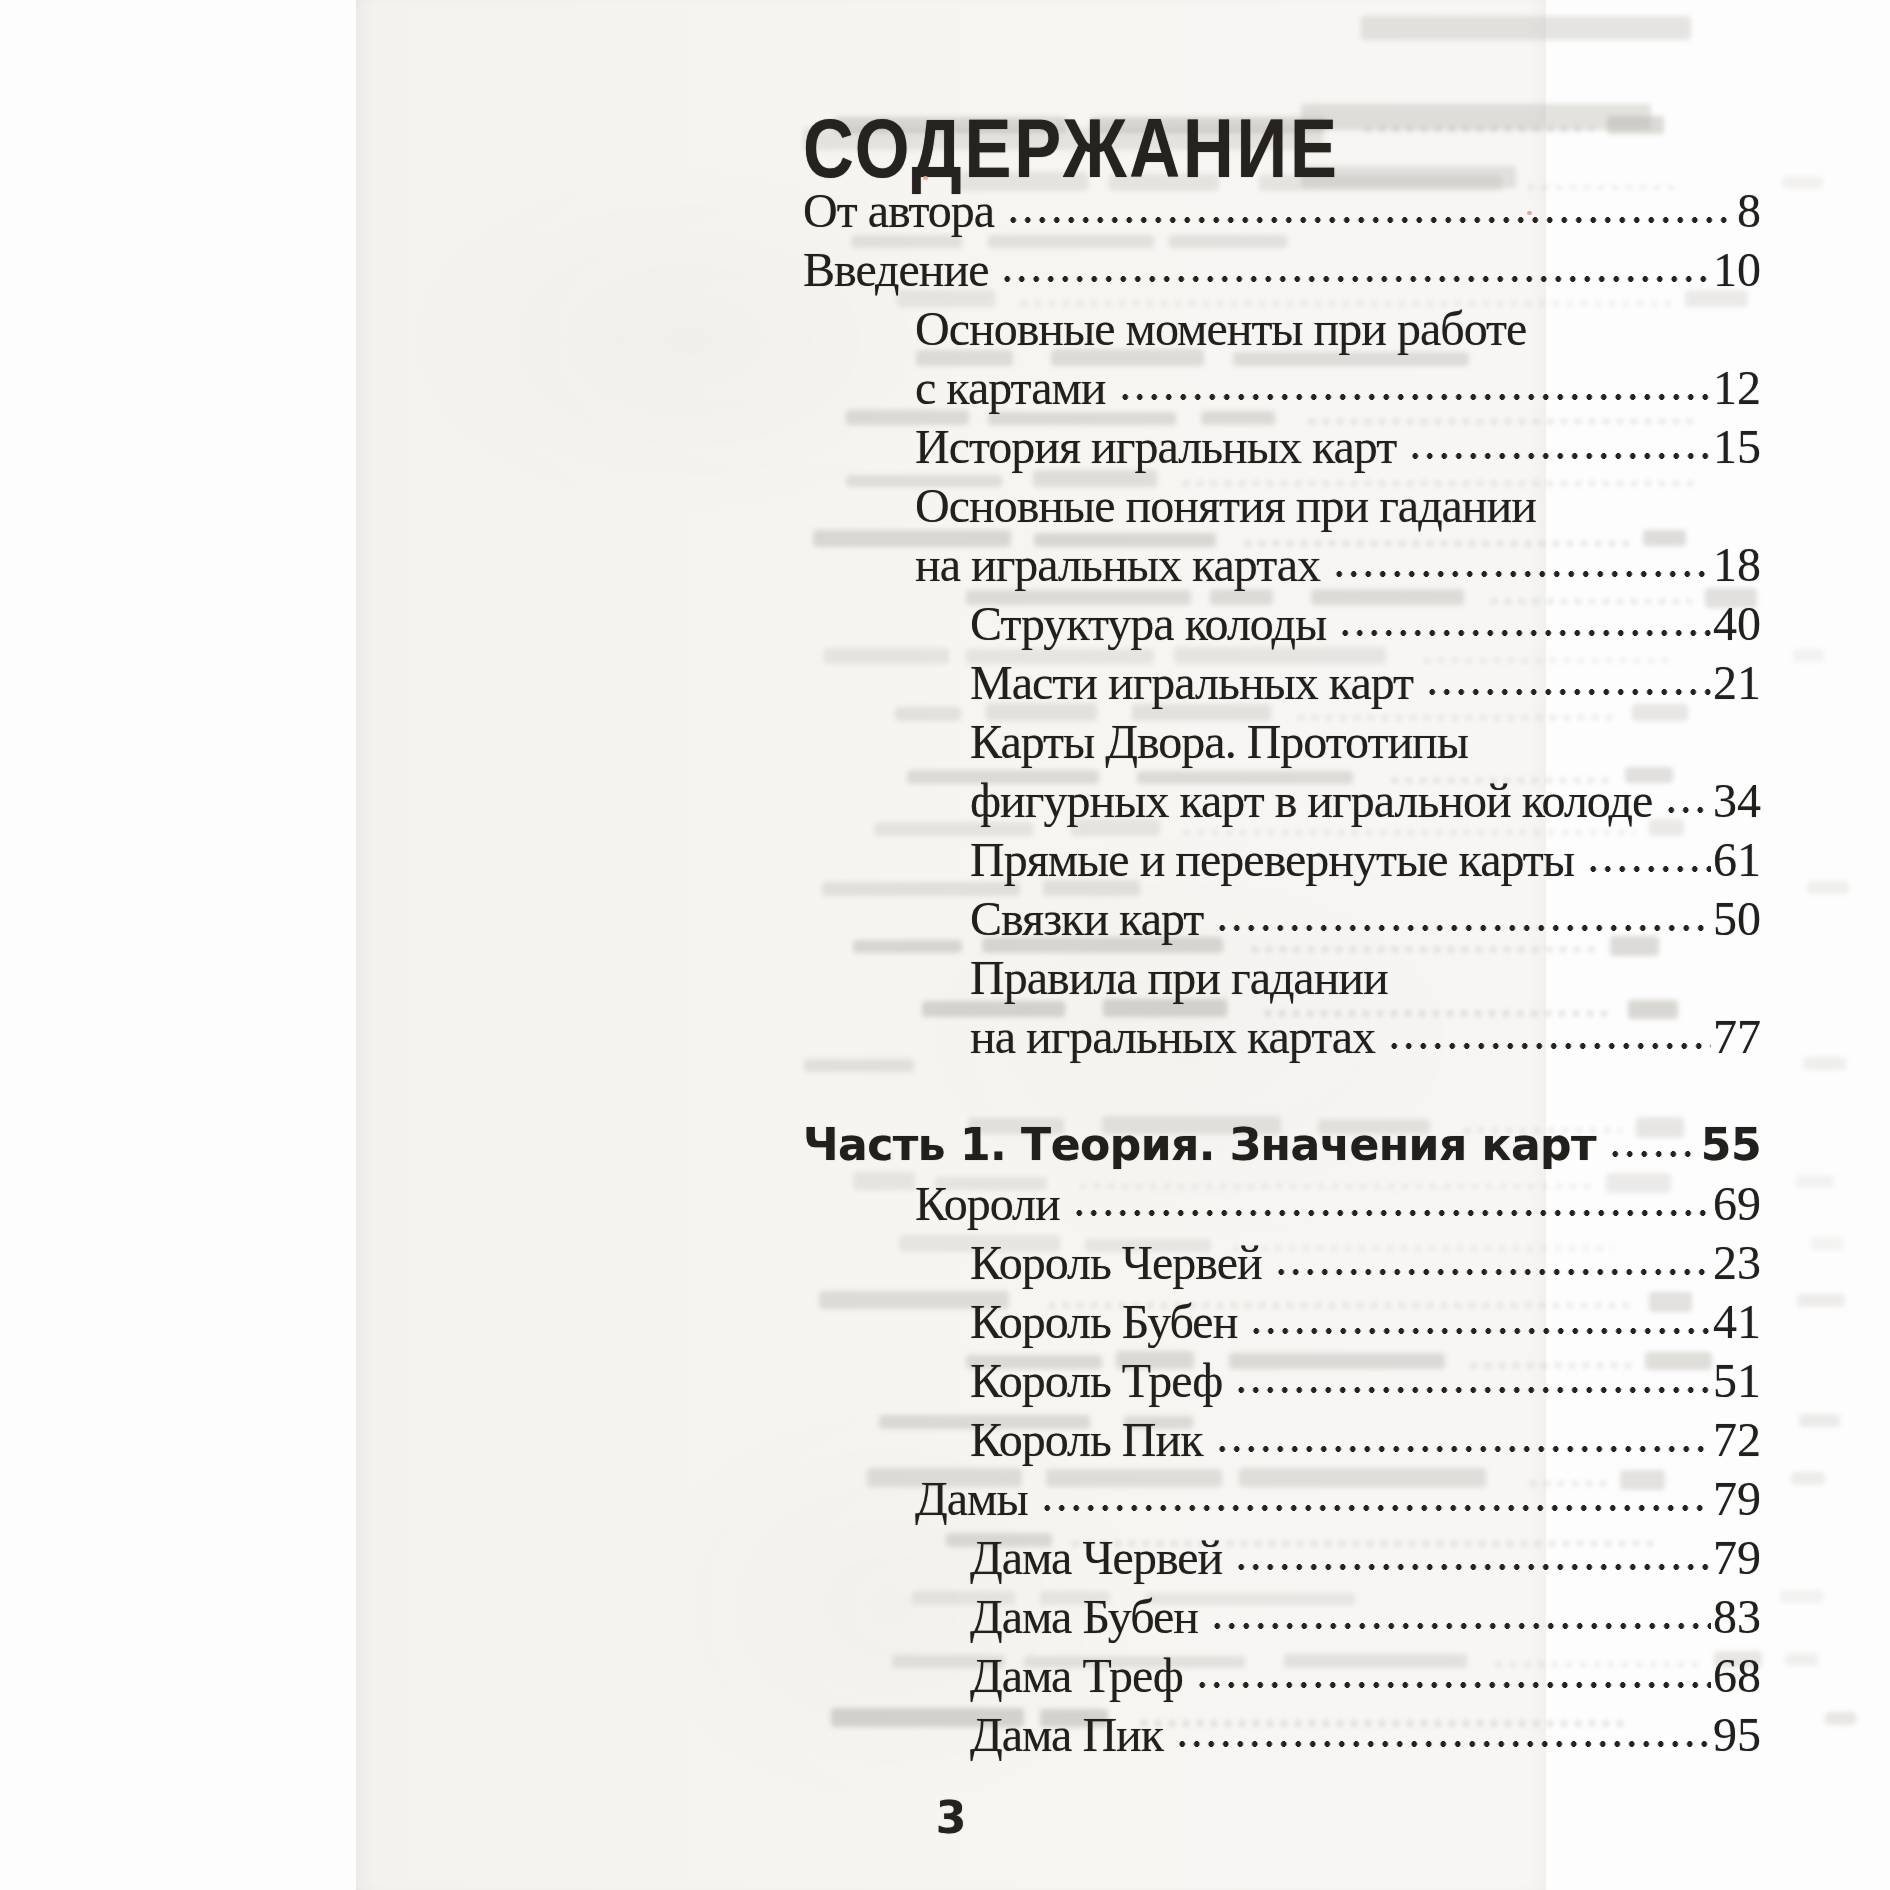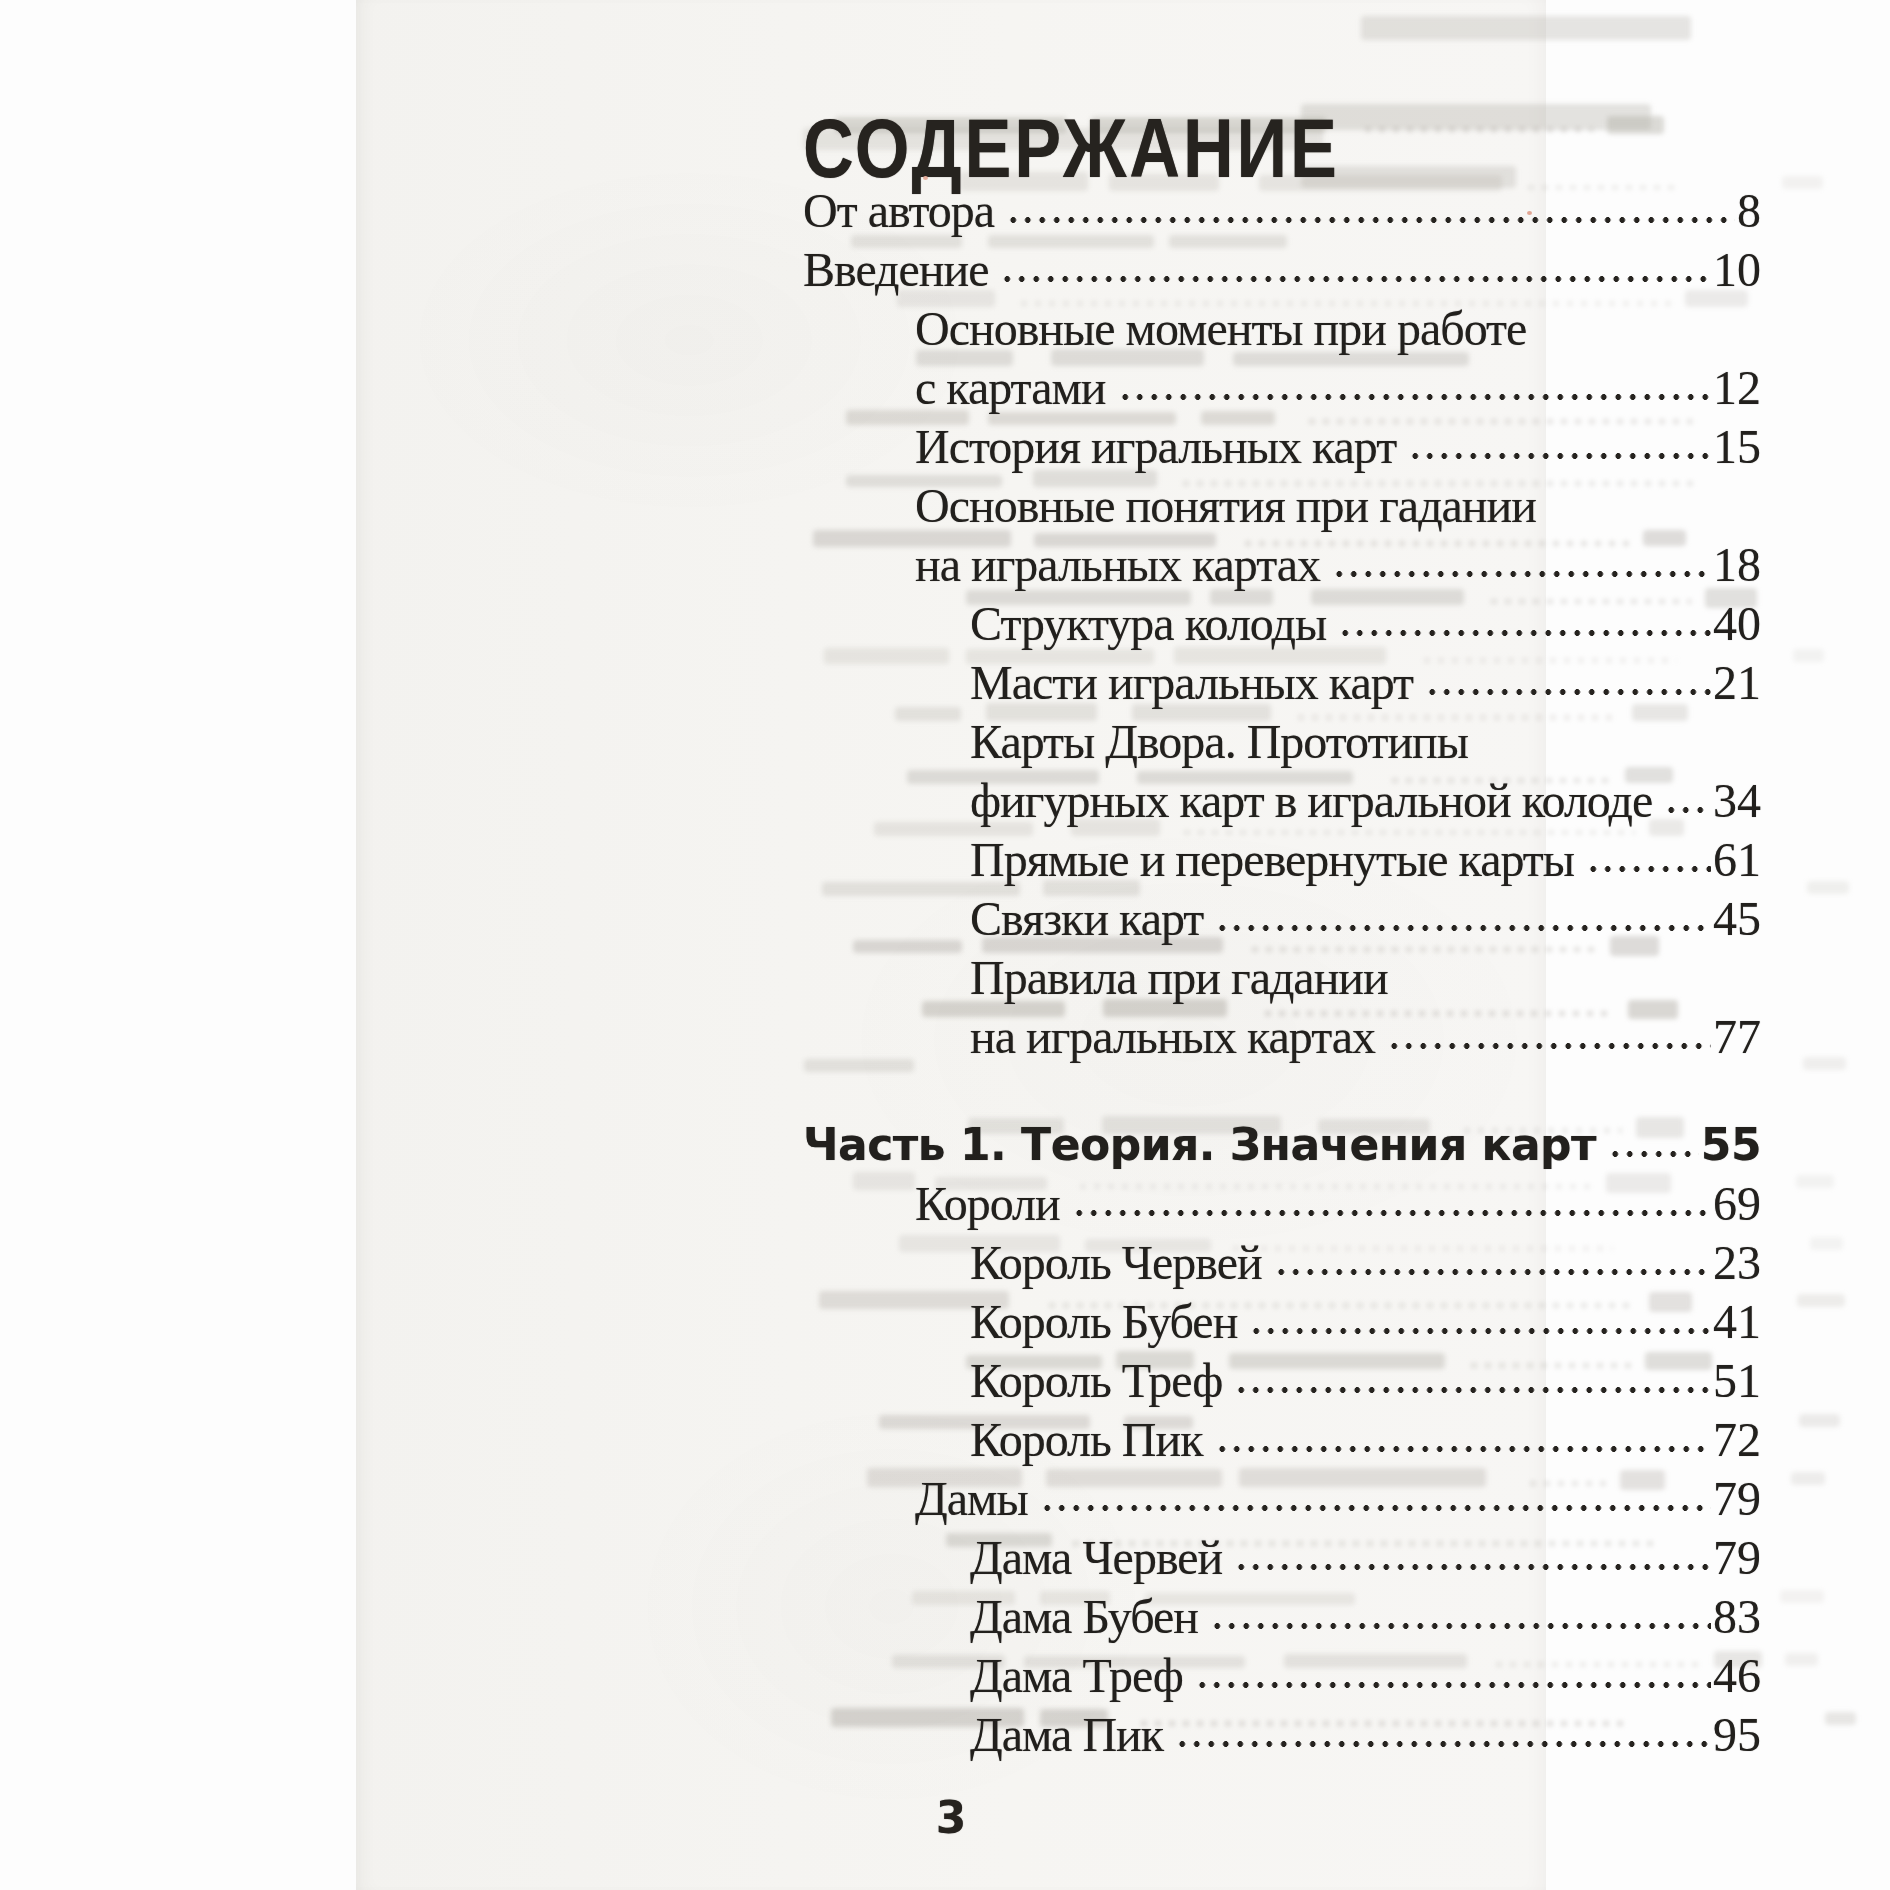--- a/index.html
+++ b/index.html
@@ -262,21 +262,21 @@
           <div class="line">
             <span class="txt">Прямые и перевернутые карты</span>
             <span class="dots"></span>
             <span class="pg">61</span>
           </div>
         </div>
         <div class="entry lvl2">
           <div class="line">
             <span class="txt">Связки карт</span>
             <span class="dots"></span>
-            <span class="pg">45</span>
+            <span class="pg">50</span>
           </div>
         </div>
         <div class="entry lvl2">
           <div class="line">
             <span class="txt">Правила при гадании</span>
           </div>
           <div class="line">
             <span class="txt">на игральных картах</span>
             <span class="dots"></span>
             <span class="pg">77</span>
@@ -342,21 +342,21 @@
           <div class="line">
             <span class="txt">Дама Бубен</span>
             <span class="dots"></span>
             <span class="pg">83</span>
           </div>
         </div>
         <div class="entry lvl2">
           <div class="line">
             <span class="txt">Дама Треф</span>
             <span class="dots"></span>
-            <span class="pg">46</span>
+            <span class="pg">68</span>
           </div>
         </div>
         <div class="entry lvl2">
           <div class="line">
             <span class="txt">Дама Пик</span>
             <span class="dots"></span>
             <span class="pg">95</span>
           </div>
         </div>
       </div>

